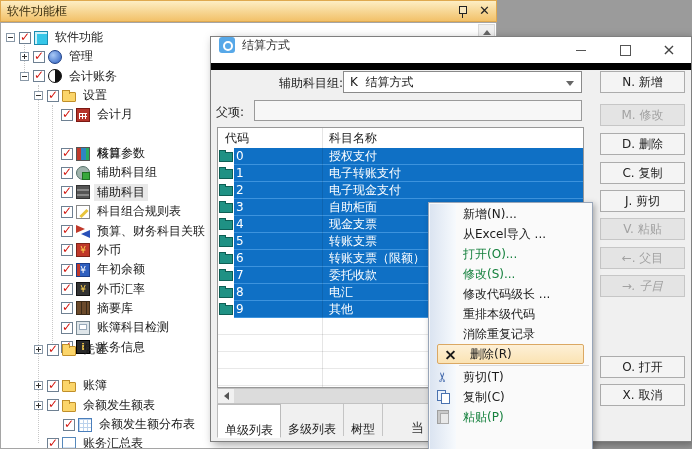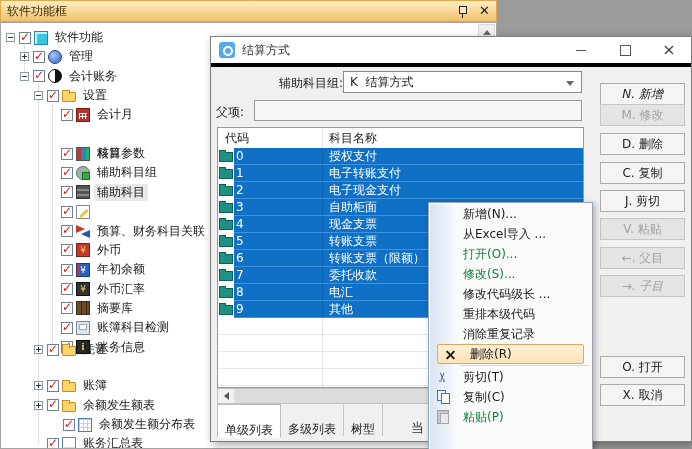--- a/index.html
+++ b/index.html
@@ -60,21 +60,21 @@
   .ti-check{background:#dfe6ea;border:1px solid #7a8a94}
   .ti-check::after{content:"";position:absolute;left:2px;top:2px;right:2px;bottom:4px;background:#fff;border:1px solid #9ab}
   .ti-info{background:#2b2b2b;border:1px solid #000;color:#ffd34e;font-size:9px;line-height:12px;text-align:center}
   .ti-info::after{content:"i";font-weight:bold}
   .ti-table{background:#fff;border:1px solid #4a7ebb;
      background-image:linear-gradient(#bcd2ec 1px,transparent 1px),linear-gradient(90deg,#bcd2ec 1px,transparent 1px);background-size:4px 4px}
   .ti-doc{background:#fff;border:1px solid #5588bb;box-shadow:inset 0 -3px 0 #cfe0f2}
   
   .dialog{position:absolute;left:210px;top:36px;width:482px;height:406px;box-sizing:border-box;
      background:#f0f0f0;border:1px solid #7f7f7f;box-shadow:3px 3px 9px rgba(0,0,0,.35);z-index:10}
-  .d-titlebar{position:absolute;left:0;top:0;right:0;height:26px;background:#fff;border-bottom:4px solid #000000;display:flex;align-items:center}
+  .d-titlebar{position:absolute;left:0;top:0;right:0;height:26px;background:#fff;border-bottom:7px solid #000000;display:flex;}
   .d-icon{width:16px;height:16px;margin-left:8px;background:#57a8e8;border-radius:3px;position:relative;flex:none}
   .d-icon::after{content:"";position:absolute;left:4px;top:4px;width:6px;height:6px;border:2px solid #fff;border-radius:50%}
   .d-title{margin-left:7px;color:#333}
   .d-controls{margin-left:auto;display:flex;height:100%}
   .d-ctl{width:44px;height:100%;display:flex;align-items:center;justify-content:center;color:#444}
   .glyph-min{width:10px;height:1px;background:#555}
   .glyph-max{width:9px;height:9px;border:1px solid #555}
   .glyph-close{font-size:16px;line-height:10px;color:#444}
   .d-body{position:absolute;left:0;top:26px;right:0;bottom:0}
   .fld-label{position:absolute;color:#222}
@@ -184,20 +184,21 @@
             <span class="tree-label">辅助科目组</span>
           </div>
           <div class="tree-row" style="top: 159.8px; left: 60px;">
             <span class="cb"></span>
             <span class="ti ti-stack"></span>
             <span class="tree-label hl">辅助科目</span>
           </div>
           <div class="tree-row" style="top: 179.15px; left: 60px;">
             <span class="cb"></span>
             <span class="ti ti-rules"></span>
+            <span class="tree-label">科目组合规则表</span>
           </div>
           <div class="tree-row" style="top: 198.5px; left: 60px;">
             <span class="cb"></span>
             <span class="ti ti-link"></span>
             <span class="tree-label">预算、财务科目关联</span>
           </div>
           <div class="tree-row" style="top: 217.85px; left: 60px;">
             <span class="cb"></span>
             <span class="ti ti-money"></span>
             <span class="tree-label">外币</span>
@@ -393,21 +394,21 @@
       </div>
 
       <div class="tab-strip">
           <span class="tab act">单级列表</span>
           <span class="tab">多级列表</span>
           <span class="tab">树型</span>
         </div>
       <span class="status-partial">当</span>
 
       <div>
-          <div class="d-btn" style="top: 20px; font-style: italic;">N. 新增</div>
+          <div class="d-btn" style="top: 8px;">N. 新增</div>
           <div class="d-btn dis" style="top: 41px;">M. 修改</div>
           <div class="d-btn" style="top: 70px;">D. 删除</div>
           <div class="d-btn" style="top: 99px;">C. 复制</div>
           <div class="d-btn" style="top: 127px;">J. 剪切</div>
           <div class="d-btn dis" style="top: 155px;">V. 粘贴</div>
           <div class="d-btn dis" style="top: 184px;">←. 父目</div>
           <div class="d-btn dis" style="top: 212px; font-style: italic;">→. 子目</div>
           <div class="d-btn" style="top: 293px;">O. 打开</div>
           <div class="d-btn" style="top: 321px;">X. 取消</div>
         </div>

